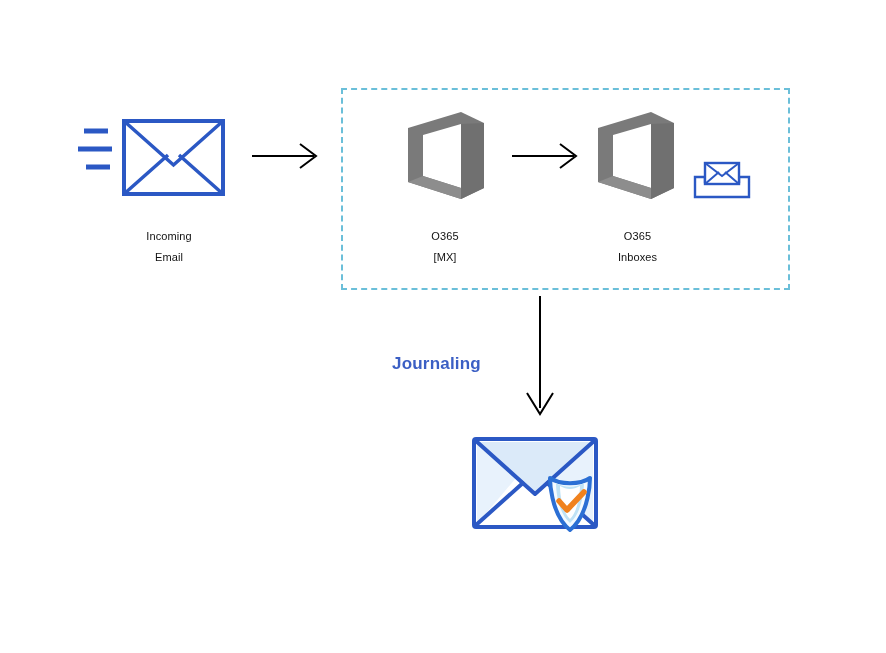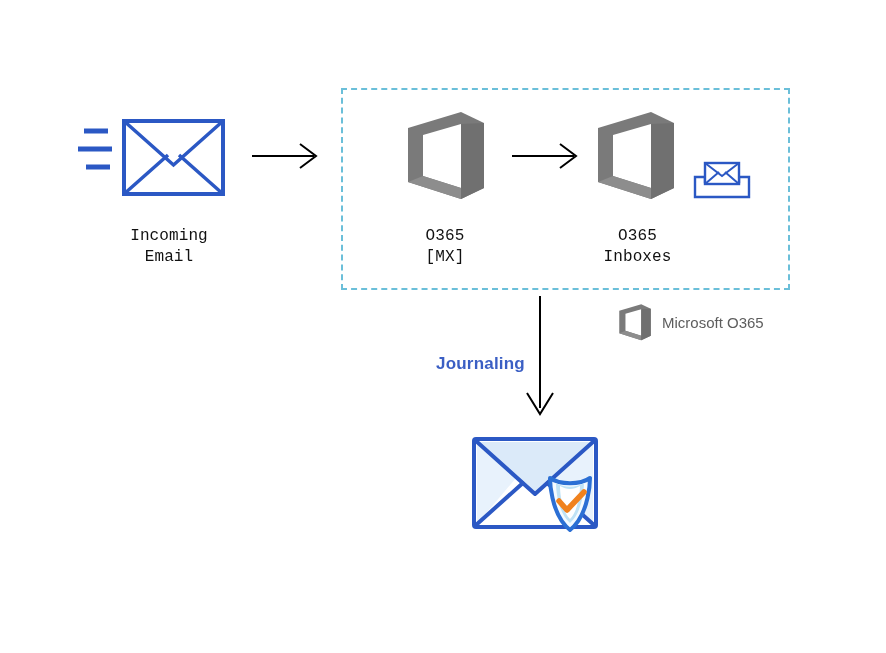--- a/index.html
+++ b/index.html
@@ -22,25 +22,25 @@
     top: 0;
     width: 886px;
     height: 653px;
   }
   .node {
     position: absolute;
   }
   .caption {
     position: absolute;
     text-align: center;
-    font-size: 16px;
+    font-size: 11px;
     line-height: 21px;
     color: #111111;
     white-space: pre-line;
-    font-family: Liberation Mono, monospace;
+    font-family: Liberation Sans, sans-serif;
     letter-spacing: 0.1px;
   }
 
   
   #o365-zone {
     position: absolute;
     left: 341px;
     top: 88px;
     width: 449px;
     height: 202px;
@@ -87,21 +87,21 @@
   #legend-o365-label {
     font-size: 15px;
     color: #5d5d5d;
     font-family: "Liberation Sans", sans-serif;
     white-space: nowrap;
   }
 
   
   #journaling-label {
     position: absolute;
-    left: 436px;
+    left: 392px;
     top: 354px;
     font-size: 17px;
     font-weight: bold;
     color: #3b5fc4;
     font-family: "Liberation Sans", sans-serif;
     letter-spacing: 0.2px;
   }
 
   
   #area1-node { left: 468px; top: 432px; }
@@ -174,29 +174,20 @@
     <svg width="64" height="44" viewBox="0 0 64 44">
 
       <path d="M 5 19 L 15 19 L 15 24 L 49 24 L 49 19 L 59 19 L 59 39 L 5 39 Z" fill="#ffffff" stroke="#2b58c4" stroke-width="2.4" stroke-linejoin="miter"></path>
 
       <rect x="15" y="5" width="34" height="21" fill="#ffffff" stroke="#2b58c4" stroke-width="2.4"></rect>
       <path d="M 15 5 L 32 18 L 49 5" fill="none" stroke="#2b58c4" stroke-width="2"></path>
       <path d="M 15 26 L 29 14 M 49 26 L 35 14" fill="none" stroke="#2b58c4" stroke-width="2"></path>
     </svg>
   </div>
 
-  <div id="legend-o365">
-    <svg width="34" height="38" viewBox="0 0 82 90">
-      <path d="M 3 18 L 56 2 L 79 13 L 79 78 L 56 89 L 3 72 Z" fill="#7a7a7a"></path>
-      <path d="M 18 25 L 18 66 L 56 78 L 56 14 Z" fill="#ffffff"></path>
-      <path d="M 3 72 L 56 89 L 56 78 L 18 66 Z" fill="#8d8d8d"></path>
-      <path d="M 56 14 L 79 13 L 79 78 L 56 89 Z" fill="#707070"></path>
-    </svg>
-    <span id="legend-o365-label">Microsoft O365</span>
-  </div>
 
   <svg class="arrow-svg" id="arrow-journaling" width="50" height="124" viewBox="0 0 50 124">
     <line x1="25" y1="0" x2="25" y2="112" stroke="#000000" stroke-width="2"></line>
     <path d="M 12 97 L 25 118 L 38 97" fill="none" stroke="#000000" stroke-width="2" stroke-linecap="butt"></path>
   </svg>
 
   <div id="journaling-label">Journaling</div>
 
   <div class="node" id="area1-node">
     <svg width="160" height="112" viewBox="0 0 160 112">

